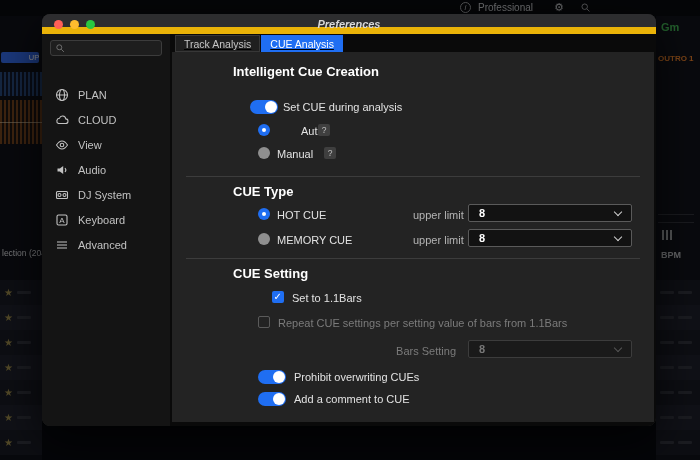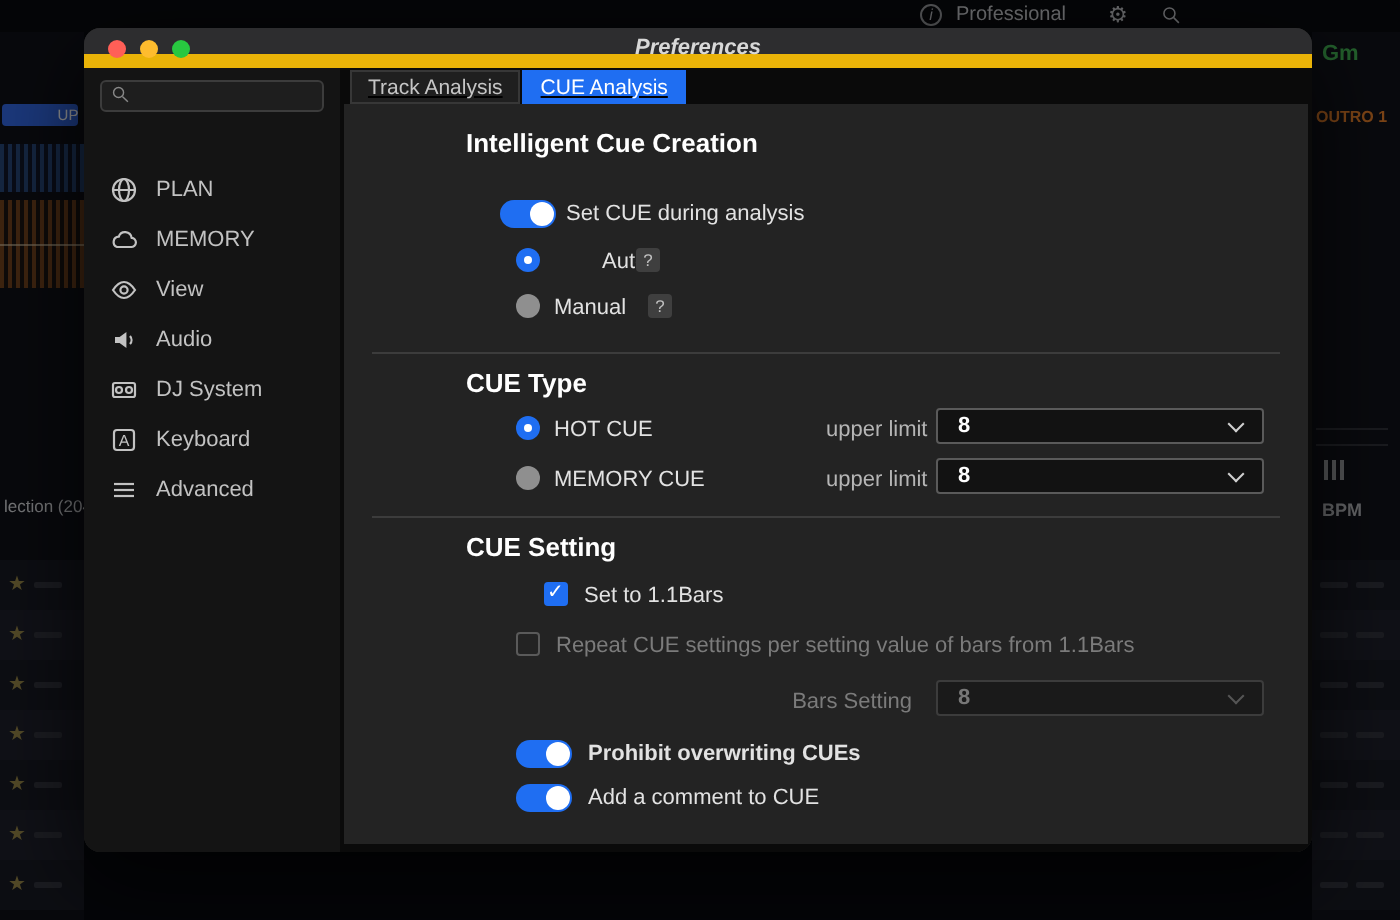--- a/index.html
+++ b/index.html
@@ -227,21 +227,21 @@
                 </svg>
               </span>
             <span>PLAN</span>
           </div>
           <div class="side-item">
             <span class="side-ico">
                 <svg width="14" height="14" viewBox="0 0 14 14">
                   <path d="M3.5 10.5h7a2.3 2.3 0 0 0 .3-4.6 3.3 3.3 0 0 0-6.4-.6 2.7 2.7 0 0 0-.9 5.2z"></path>
                 </svg>
               </span>
-            <span>MEMORY</span>
+            <span>CLOUD</span>
           </div>
           <div class="side-item">
             <span class="side-ico">
                 <svg width="14" height="14" viewBox="0 0 14 14">
                   <path d="M1.5 7c2-3 4-4 5.5-4s3.5 1 5.5 4c-2 3-4 4-5.5 4S3.5 10 1.5 7z"></path>
                   <circle cx="7" cy="7" r="1.8"></circle>
                 </svg>
               </span>
             <span>View</span>
           </div>
@@ -337,21 +337,21 @@
           <span class="cbx unchecked" style="left:86px;top:264px;"></span>
           <span class="lbl dim2" style="left:106px;top:265px;">Repeat CUE settings per setting value of bars from 1.1Bars</span>
 
           <span class="lbl dim2" style="left:180px;top:293px;width:104px;text-align:right;">Bars Setting</span>
           <div class="dd disabled" style="left:296px;top:288px;">
             <span>8</span>
             <span class="chev"></span>
           </div>
 
           <span class="toggle" style="left:86px;top:318px;"></span>
-          <span class="lbl" style="left:122px;top:319px;font-weight:bold;">Prohibit overwriting CUEs</span>
+          <span class="lbl" style="left:122px;top:319px;">Prohibit overwriting CUEs</span>
 
           <span class="toggle" style="left:86px;top:340px;"></span>
           <span class="lbl" style="left:122px;top:341px;">Add a comment to CUE</span>
         </div>
       </div>
     </div>
   </div>
 </div>
 
 </body></html>

